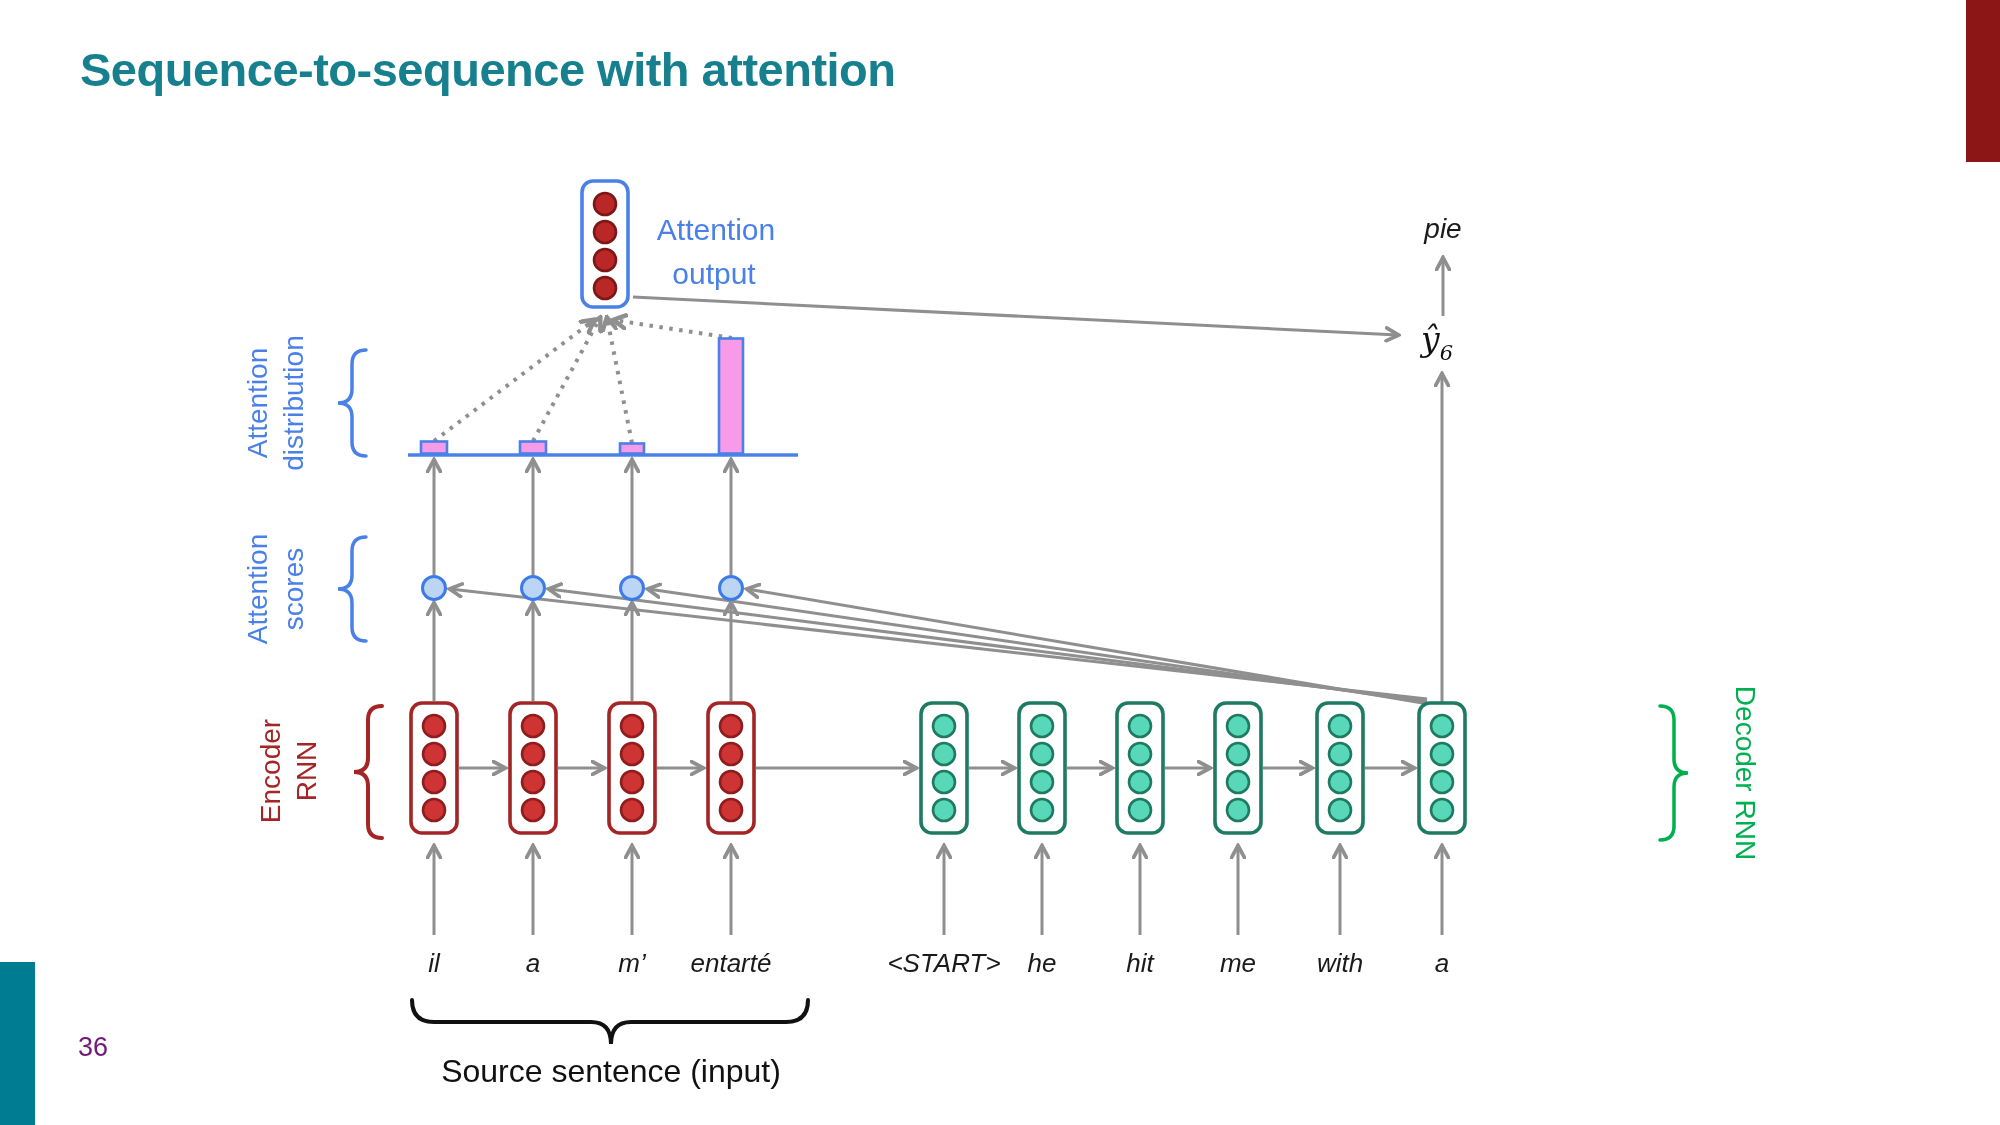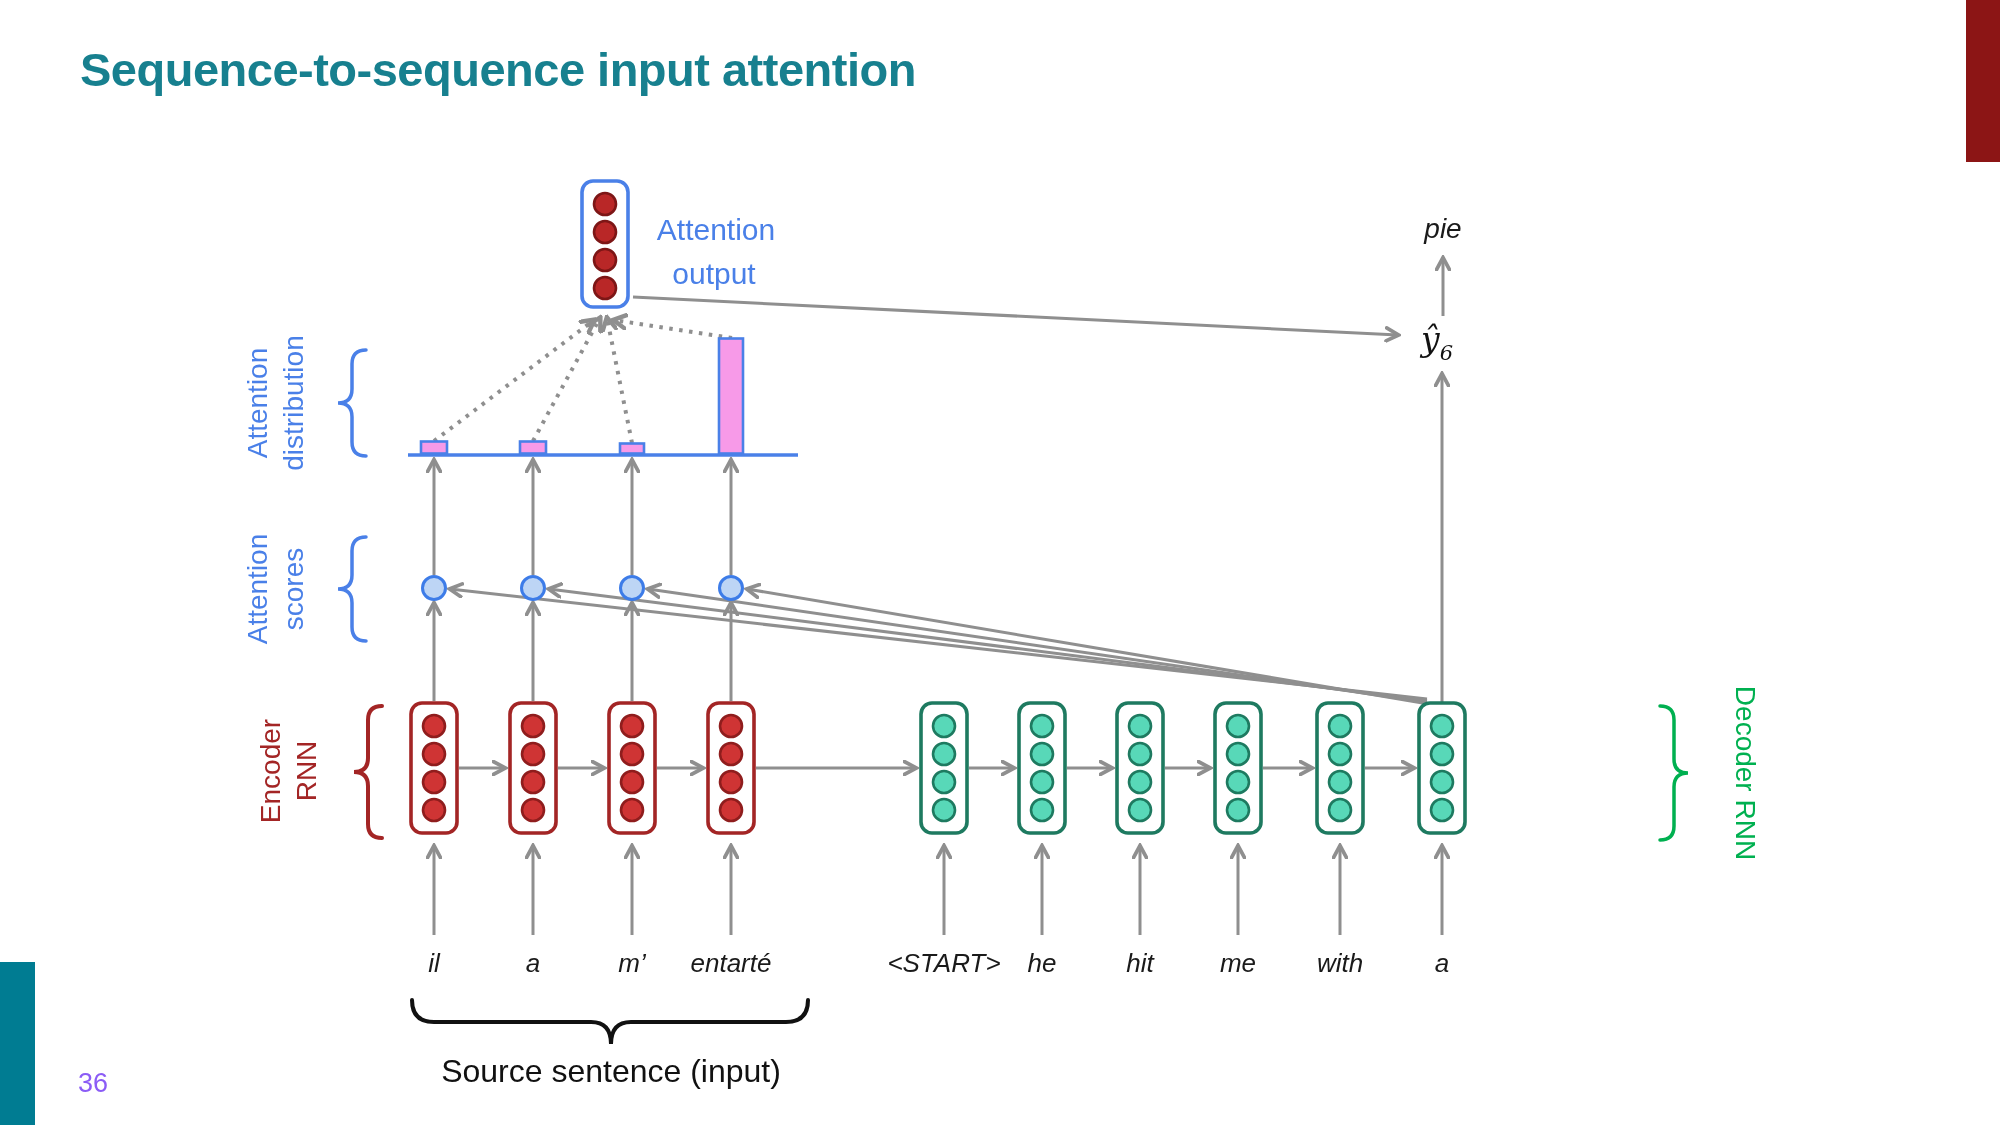--- a/index.html
+++ b/index.html
@@ -2,38 +2,38 @@
 <html><head>
 <meta charset="utf-8">
 <style>
   html,body{margin:0;padding:0;background:#ffffff;}
   .slide{position:relative;width:2000px;height:1125px;background:#ffffff;overflow:hidden;
          font-family:"Liberation Sans",sans-serif;}
   .corner{position:absolute;}
   #corner-tr{top:0;right:0;width:34px;height:162px;}
   #corner-bl{bottom:0;left:0;width:35px;height:163px;}
   #title{position:absolute;left:80px;top:42px;font-size:47px;font-weight:700;letter-spacing:-0.5px;}
-  #pagenum{position:absolute;left:78px;top:1068px;font-size:27px;color:#8b5cf6;}
+  #pagenum{position:absolute;left:78px;top:1032px;font-size:27px;color:#701a75;}
   #diagram{position:absolute;left:0;top:0;}
   svg text{font-family:"Liberation Sans",sans-serif;}
   .lbl30{font-size:30px;}
   .lbl28{font-size:28px;}
   .word{font-size:26px;font-style:italic;fill:#1a1a1a;}
   .srcsent{font-size:32px;fill:#111111;}
   .mathy{font-family:"DejaVu Serif",serif;font-style:italic;font-size:33px;fill:#111111;}
 </style>
 </head>
 <body>
 
 <div class="slide">
 
   <div id="corner-tr" class="corner" style="background: rgb(140, 21, 21);"></div>
   <div id="corner-bl" class="corner" style="background: rgb(0, 124, 146);"></div>
 
-  <div id="title" style="color: rgb(23, 128, 143);">Sequence-to-sequence input attention</div>
+  <div id="title" style="color: rgb(23, 128, 143);">Sequence-to-sequence with attention</div>
   <div id="pagenum">36</div>
 
   <svg id="diagram" width="2000" height="1125" viewBox="0 0 2000 1125">
     <defs>
       <marker id="ar" viewBox="0 0 10 10" refX="8.2" refY="5" markerWidth="5.4" markerHeight="5.4" orient="auto-start-reverse">
         <path d="M1,1 L8.5,5 L1,9" fill="none" stroke="#8F8F8F" stroke-width="2.3" stroke-linecap="round"></path>
       </marker>
       <marker id="ard" viewBox="0 0 10 10" refX="8" refY="5" markerWidth="4.2" markerHeight="4.2" orient="auto-start-reverse">
         <path d="M1,1 L8.5,5 L1,9" fill="none" stroke="#8F8F8F" stroke-width="2.6" stroke-linecap="round"></path>
       </marker>

